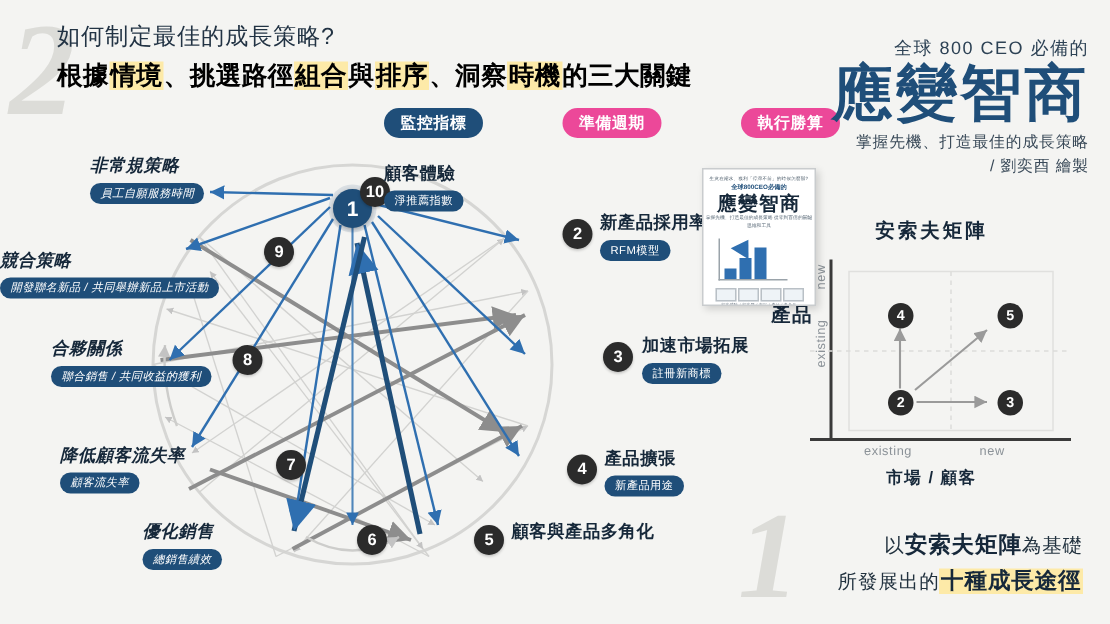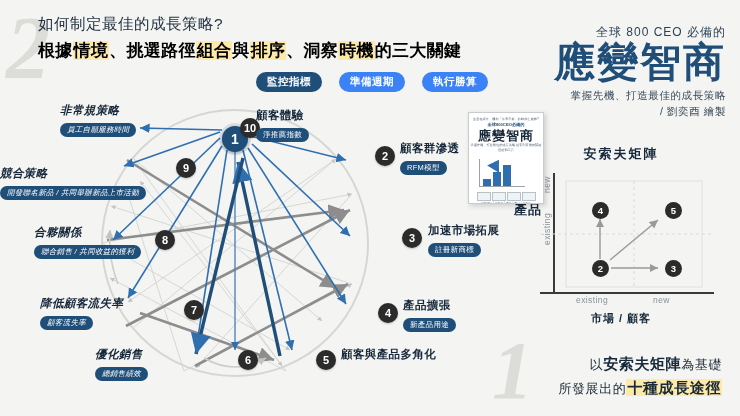--- a/index.html
+++ b/index.html
@@ -29,21 +29,21 @@
   .hdr-left{position:absolute;left:38px;top:14px;z-index:4;}
   .hdr-l1{font-size:15.5px;letter-spacing:.5px;color:#223344;margin-bottom:4px;}
   .hdr-l2{font-size:17px;font-weight:bold;color:#000000;letter-spacing:.3px;white-space:nowrap;}
   .hl{background:#fdeaa8;padding:0 1px;}
   .hdr-badges{position:absolute;left:256px;top:72px;display:flex;gap:17px;z-index:4;}
   .pill{
     border-radius:10px;color:#fff;font-size:10.5px;font-weight:bold;
     padding:3px 11px;white-space:nowrap;letter-spacing:.5px;
   }
   .pill-blue{background:#1f4e79;}
-  .pill-gray{background:#3b82f6;}
+  .pill-gray{background:#ec4899;margin-left:36px;}
 
   
   .hdr-right{position:absolute;right:14px;top:24px;text-align:right;z-index:4;}
   .hr-kicker{font-size:12px;color:#2d4255;letter-spacing:1px;margin-bottom:1px;}
   .hr-title{
     font-size:41px;font-weight:bold;color:#1f4e79;letter-spacing:2px;
     line-height:1.02;margin:1px 0 4px 0;
   }
   .hr-sub{font-size:10.5px;color:#3a4a59;letter-spacing:.6px;line-height:1.5;}
 
@@ -251,21 +251,21 @@
     <div class="node node-dark" style="left:184px;top:212px;">7</div>
     <div class="node node-dark" style="left:155px;top:142px;">8</div>
     <div class="node node-dark" style="left:176px;top:70px;">9</div>
     <div class="node node-dark" style="left:240px;top:30px;">10</div>
 
     <div class="lbl ta-l" style="left:256px;top:20px;">
       <div class="lbl-title">顧客體驗</div>
       <span class="lbl-badge">淨推薦指數</span>
     </div>
     <div class="lbl ta-l" style="left:400px;top:53px;">
-      <div class="lbl-title">顧客群滲透</div>
+      <div class="lbl-title">新產品採用率</div>
       <span class="lbl-badge">RFM模型</span>
     </div>
     <div class="lbl ta-l" style="left:428px;top:135px;">
       <div class="lbl-title">加速市場拓展</div>
       <span class="lbl-badge">註冊新商標</span>
     </div>
     <div class="lbl ta-l" style="left:403px;top:210px;">
       <div class="lbl-title">產品擴張</div>
       <span class="lbl-badge">新產品用途</span>
     </div>

